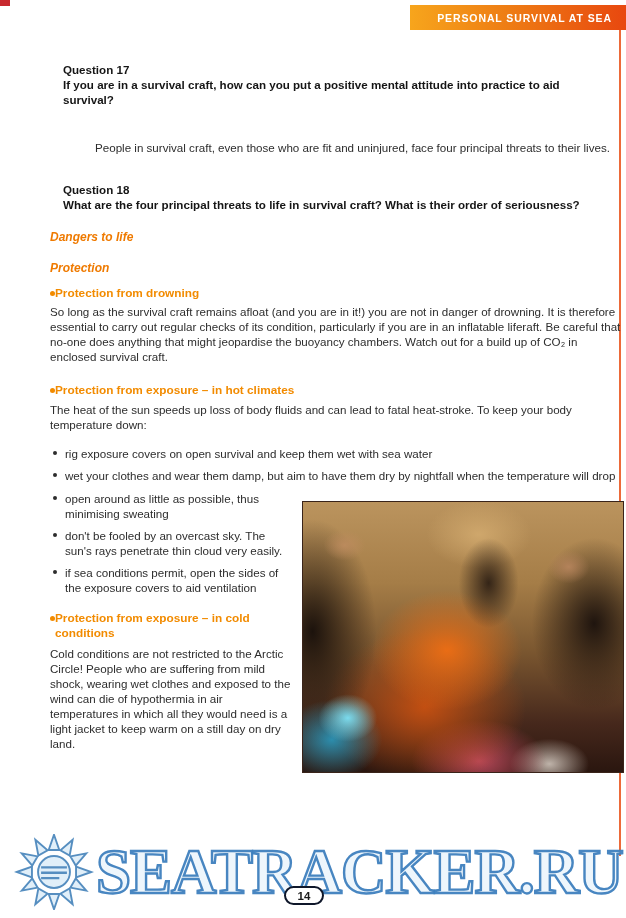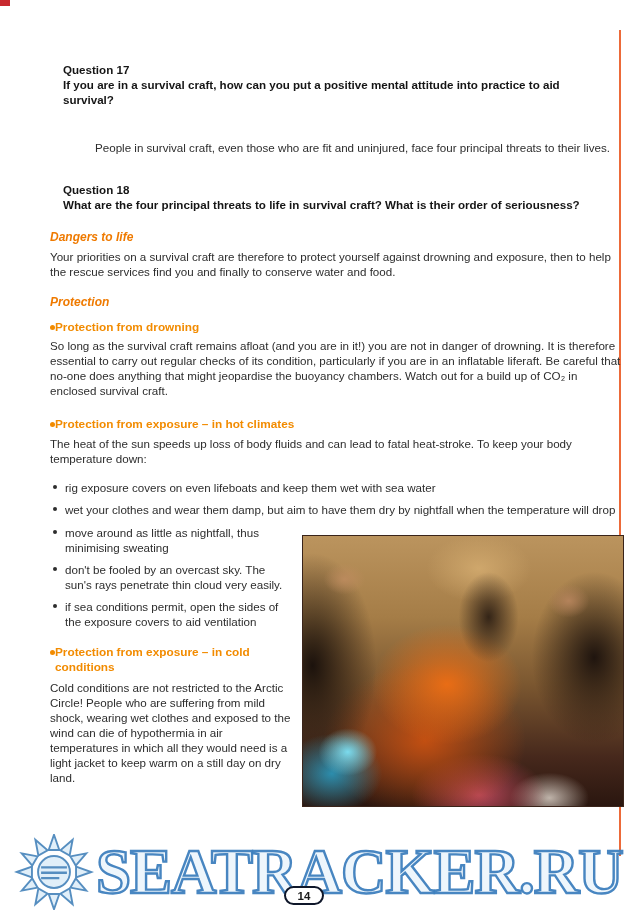--- a/index.html
+++ b/index.html
@@ -70,69 +70,71 @@
     border-radius:10px; background:#ffffff; display:flex; align-items:center; justify-content:center;
     font-size:11.5px; font-weight:bold; color:#1b1b1b; z-index:6; }
 </style>
 </head>
 <body>
 
 <div class="page">
 
   <div class="corner-mark"></div>
 
+  <div class="header-bar">
+    <span class="header-title">PERSONAL SURVIVAL AT SEA</span>
+  </div>
 
   <div class="right-rule"></div>
 
   <div class="content">
 
     <div class="question-block">
       <div class="q-label">Question 17</div>
       <div class="q-text">If you are in a survival craft, how can you put a positive mental attitude into practice to aid survival?</div>
     </div>
 
     <p class="intro">People in survival craft, even those who are fit and uninjured, face four principal threats to their lives.</p>
 
     <div class="question-block qb-2">
       <div class="q-label">Question 18</div>
       <div class="q-text">What are the four principal threats to life in survival craft? What is their order of seriousness?</div>
     </div>
 
     <h3 class="h-main">Dangers to life</h3>
-    <p class="para">Your priorities on a survival craft are therefore to protect yourself against drowning and exposure, then to help the rescue services find you and finally to conserve water and food.</p>
 
     <h3 class="h-main protection">Protection</h3>
 
     <div class="h-sub">
       <span class="dot"></span>
       <span>Protection from drowning</span>
     </div>
     <p class="para drowning-p">So long as the survival craft remains afloat (and you are in it!) you are not in danger of drowning. It is therefore essential to carry out regular checks of its condition, particularly if you are in an inflatable liferaft. Be careful that no-one does anything that might jeopardise the buoyancy chambers. Watch out for a build up of CO₂ in enclosed survival craft.</p>
 
     <div class="h-sub hot">
       <span class="dot"></span>
       <span>Protection from exposure – in hot climates</span>
     </div>
     <p class="para">The heat of the sun speeds up loss of body fluids and can lead to fatal heat-stroke. To keep your body temperature down:</p>
 
     <div class="b-item first">
       <span class="b-dot"></span>
-      <span>rig exposure covers on even lifeboats and keep them wet with sea water</span>
+      <span>rig exposure covers on open survival and keep them wet with sea water</span>
     </div>
     <div class="b-item">
       <span class="b-dot"></span>
       <span>wet your clothes and wear them damp, but aim to have them dry by nightfall when the temperature will drop</span>
     </div>
 
     <div class="wrap-section">
       <div class="photo"></div>
 
       <div class="b-item">
         <span class="b-dot"></span>
-        <span>move around as little as nightfall, thus minimising sweating</span>
+        <span>open around as little as possible, thus minimising sweating</span>
       </div>
       <div class="b-item">
         <span class="b-dot"></span>
         <span>don't be fooled by an overcast sky. The sun's rays penetrate thin cloud very easily.</span>
       </div>
       <div class="b-item">
         <span class="b-dot"></span>
         <span>if sea conditions permit, open the sides of the exposure covers to aid ventilation</span>
       </div>
 

